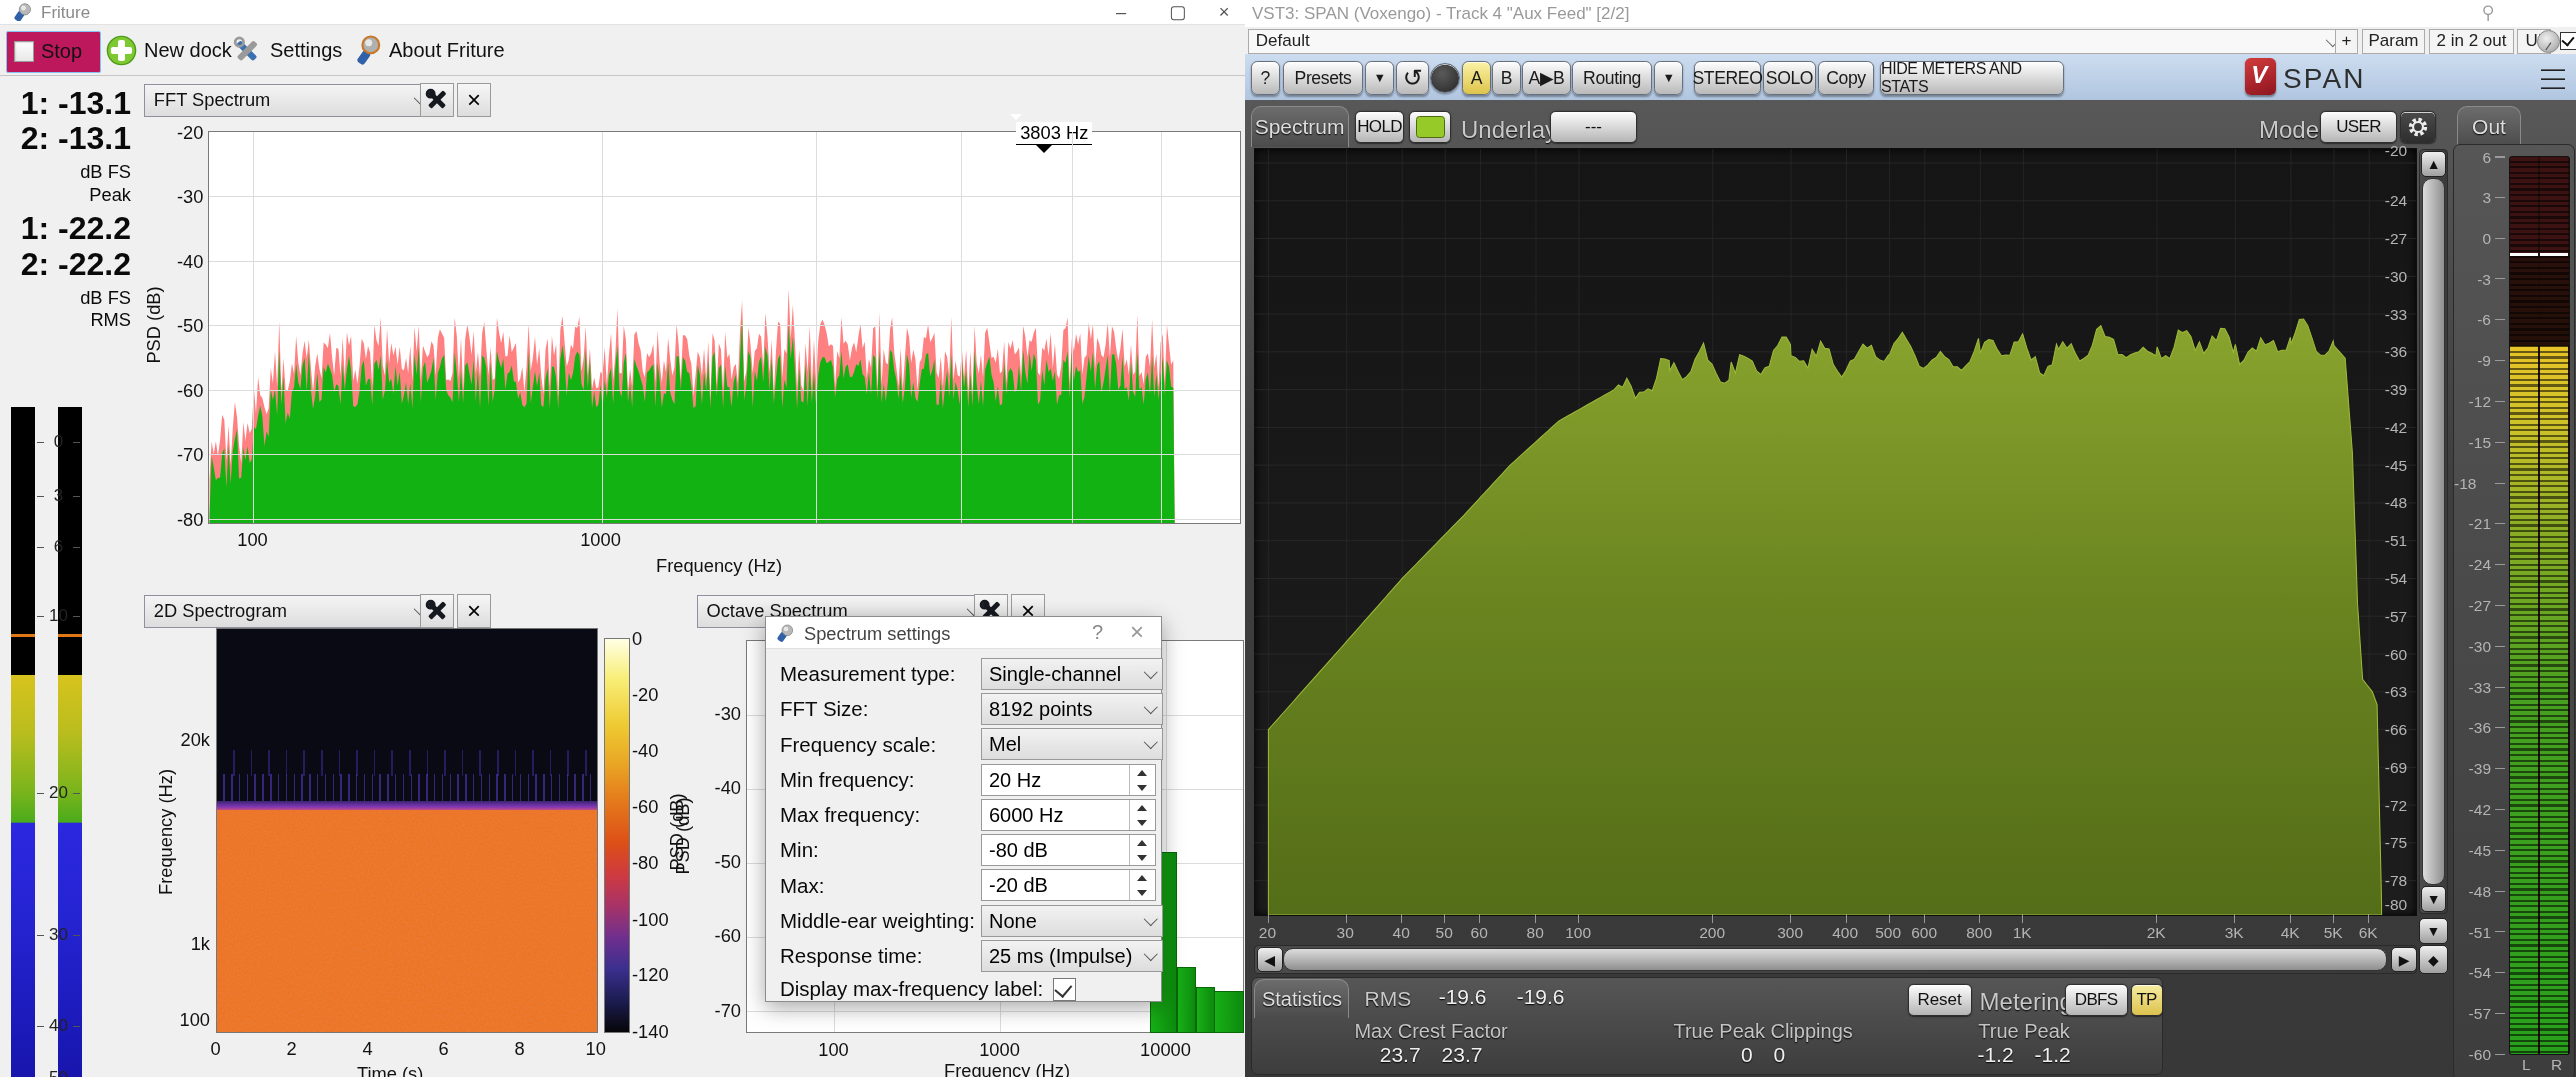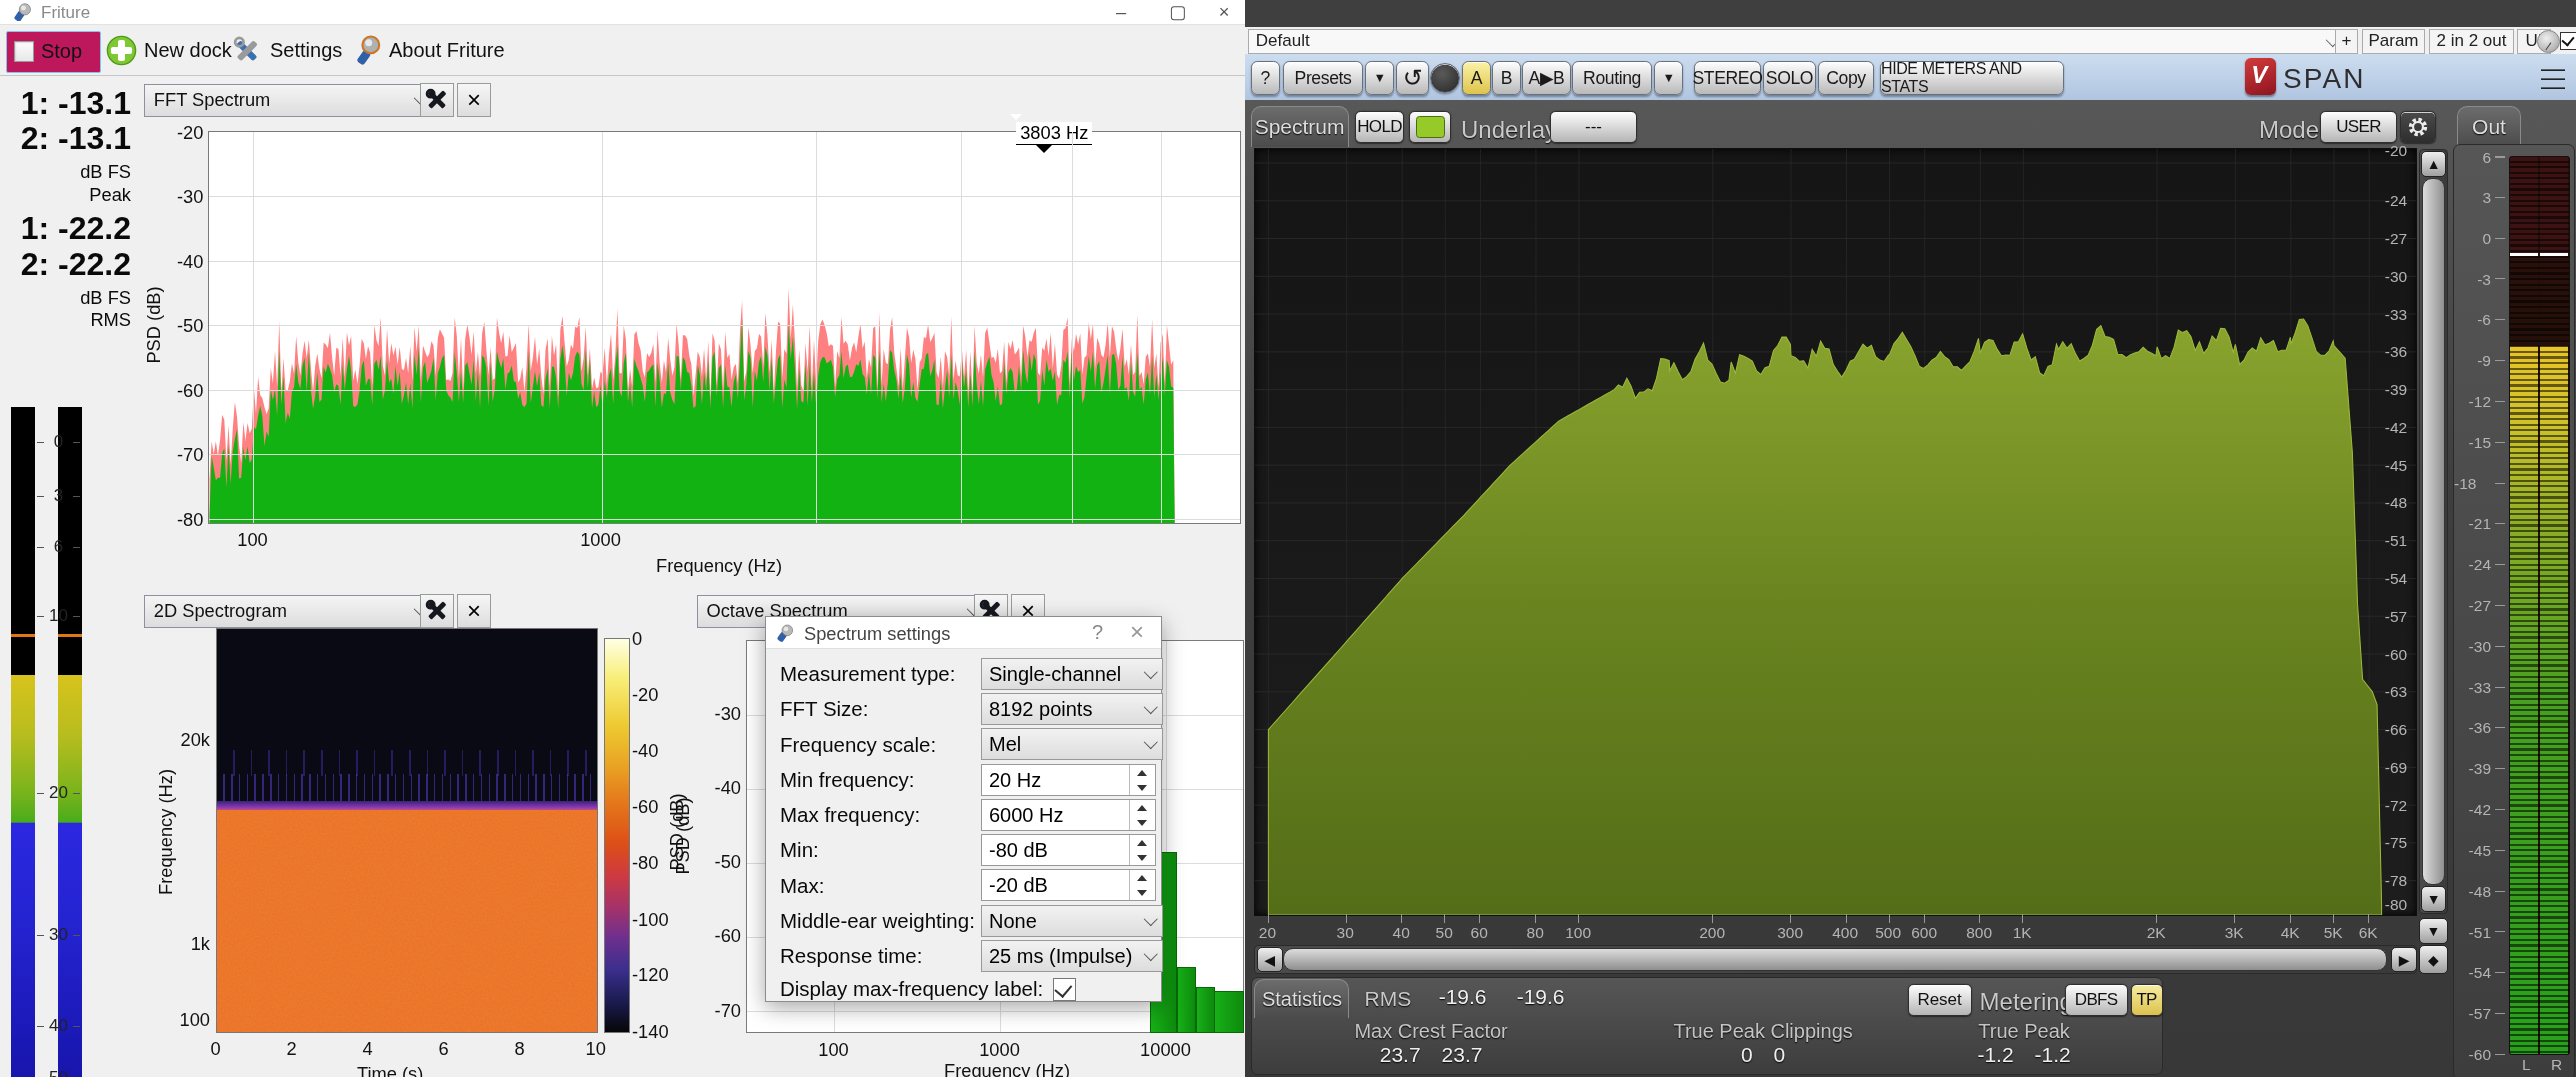--- a/index.html
+++ b/index.html
@@ -402,20 +402,27 @@
       <div class="abs" style="left:14px;top:360px;display:flex;gap:10px;align-items:center">
         <span class="dlg-label">Display max-frequency label:</span>
         <span class="cb" style="position:relative">
             <span class="mark"></span>
           </span>
       </div>
     </div>
   </div>
 
   <div id="reaper" class="abs">
+    <div class="abs rp-titlebar">
+      <span class="abs rp-title">VST3: SPAN (Voxengo) - Track 4 "Aux Feed" [2/2]</span>
+      <svg class="abs" style="left:1234px;top:4.2px" width="18.3" height="18.3" viewBox="0 0 26 26">
+        <circle cx="13" cy="9" r="6" fill="none" stroke="#999" stroke-width="2"></circle>
+          <line x1="13" y1="15" x2="13" y2="24" stroke="#999" stroke-width="2"></line>
+      </svg>
+    </div>
     <div class="abs rp-fxrow">
       <div class="abs rp-combo">
         <span>Default</span>
         <span class="chev" style="border-color:#666"></span>
       </div>
       <div class="abs rp-btn" style="left:1090px;width:21px">+</div>
       <div class="abs rp-btn" style="left:1117px;width:61px">Param</div>
       <div class="abs rp-btn" style="left:1184px;width:83px">2 in 2 out</div>
       <div class="abs rp-btn" style="left:1272px;width:32px">UI</div>
       <div class="abs" style="left:1292px;top:2.8px;width:21px;height:21px;border-radius:50%;background:radial-gradient(circle at 40% 35%,#efefef,#9a9a9a);border:0.7px solid #888">

